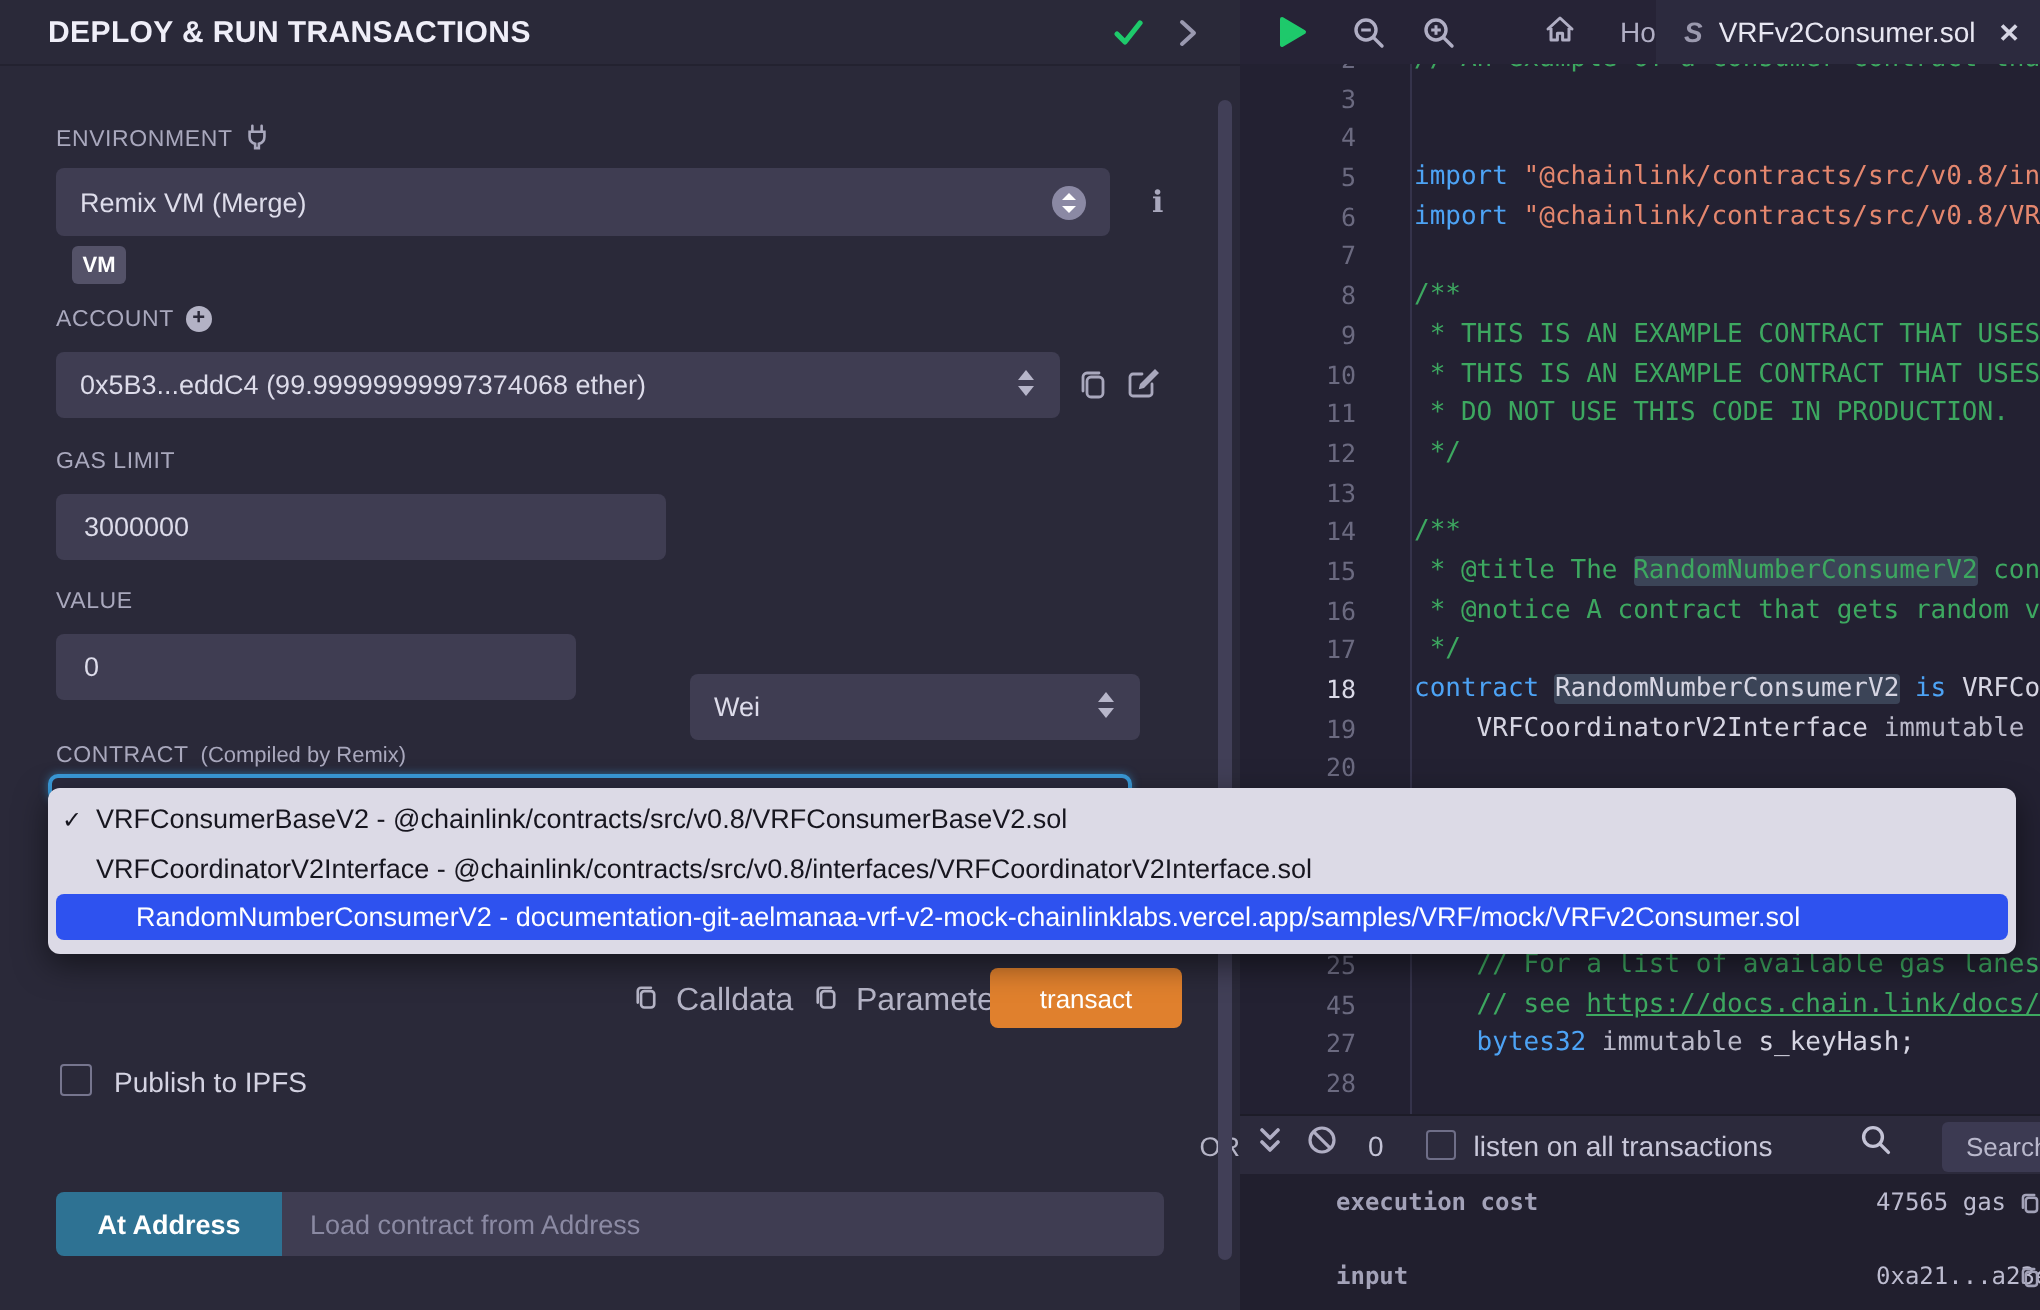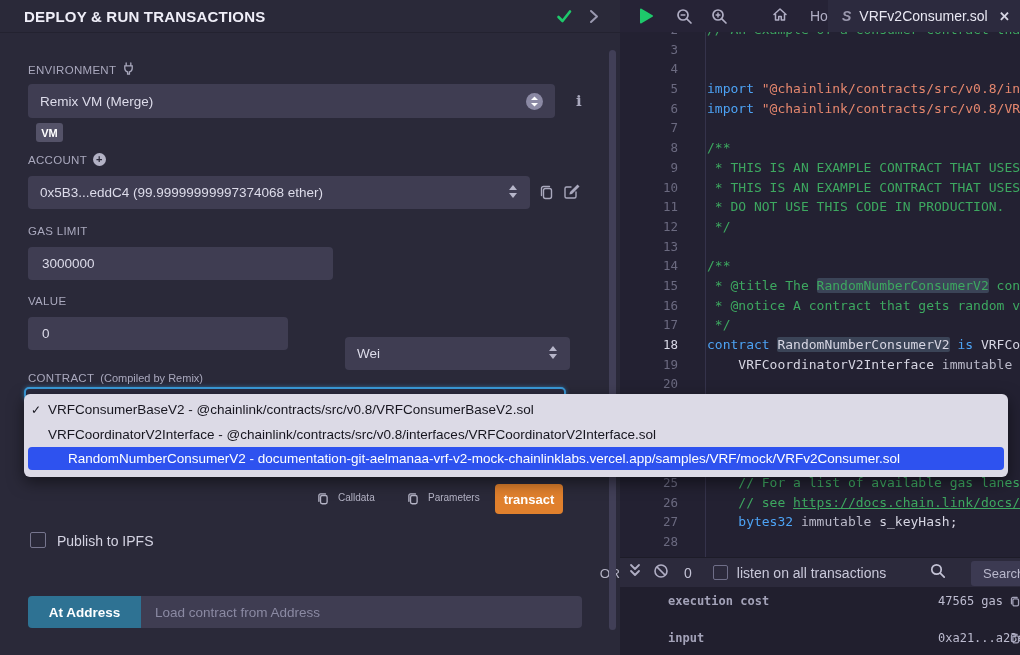--- a/index.html
+++ b/index.html
@@ -22,23 +22,23 @@
   .inp input::placeholder{color:#8b8aa3;}
   .badge-vm{left:36px;top:123px;width:27px;height:19px;background:#545268;border-radius:3px;
             color:#fff;font-size:11px;font-weight:700;display:flex;align-items:center;justify-content:center;}
   .stepper{margin-left:auto;flex:none;}
   .circle-stepper{margin-left:auto;width:17px;height:17px;border-radius:50%;background:#8b89a4;
                   display:flex;align-items:center;justify-content:center;flex:none;}
   .icon{color:#a9a8bd;}
   .info-i{font-family:"DejaVu Serif",serif;font-weight:700;font-size:15px;color:#a9a8bd;}
   .plus-circle{width:13px;height:13px;border-radius:50%;background:#b3b2c5;color:#2a2939;
                font-size:11px;font-weight:700;display:inline-flex;align-items:center;justify-content:center;line-height:1;}
-  .action-label{font-size:10px;color:#b5b4c6;}
-  .btn-transact{left:495px;top:484px;width:68px;height:30px;background:#e0802d;border-radius:4px;
-                color:#fff;font-size:13px;font-weight:700;display:flex;align-items:center;justify-content:center;cursor:pointer;}
+  .action-label{font-size:16px;color:#b5b4c6;}
+  .btn-transact{left:495px;top:484px;width:96px;height:30px;background:#e0802d;border-radius:4px;
+                color:#fff;font-size:13px;font-weight:400;display:flex;align-items:center;justify-content:center;cursor:pointer;}
   .checkbox{width:16px;height:16px;border:1px solid #76758e;border-radius:2px;background:transparent;}
   .publish-label{font-size:14px;color:#d4d3e2;}
   .or-label{left:0;top:566px;width:620px;text-align:right;font-size:13.5px;color:#b5b4c6;}
   .btn-ataddress{left:28px;top:596px;width:113px;height:32px;background:#2e7293;border-radius:4px 0 0 4px;
                  color:#fff;font-size:13.5px;font-weight:700;display:flex;align-items:center;justify-content:center;cursor:pointer;}
   .ataddr-input{left:141px;top:596px;width:441px;height:32px;border-radius:0 4px 4px 0;}
   .panel-scrollbar{left:609px;top:50px;width:7px;height:580px;background:#413f57;border-radius:4px;}
 
   
   .select-focused{left:24px;top:387px;width:542px;height:14px;background:#2b2a3e;
@@ -272,21 +272,21 @@
         <div class="code-line"><span class="gutter">16</span><span class="codetext"><span class="sc"> * @notice A contract that gets random values from Chainlink VRF V2</span></span></div>
         <div class="code-line"><span class="gutter">17</span><span class="codetext"><span class="sc"> */</span></span></div>
         <div class="code-line"><span class="gutter active">18</span><span class="codetext"><span class="sk">contract </span><span class="st hl">RandomNumberConsumerV2</span><span class="sk"> is </span><span class="st">VRFConsumerBaseV2 {</span></span></div>
         <div class="code-line"><span class="gutter">19</span><span class="codetext"><span class="st">    VRFCoordinatorV2Interface </span><span class="sd">immutable</span><span class="st"> COORDINATOR;</span></span></div>
         <div class="code-line"><span class="gutter">20</span><span class="codetext"></span></div>
         <div class="code-line"><span class="gutter">21</span><span class="codetext"></span></div>
         <div class="code-line"><span class="gutter">22</span><span class="codetext"></span></div>
         <div class="code-line"><span class="gutter">23</span><span class="codetext"></span></div>
         <div class="code-line"><span class="gutter">24</span><span class="codetext"></span></div>
         <div class="code-line"><span class="gutter">25</span><span class="codetext"><span class="sc">    // For a list of available gas lanes on each network,</span></span></div>
-        <div class="code-line"><span class="gutter">26</span><span class="codetext"><span class="sc">    // see </span><span class="sc u">https://docs.chain.link/docs/vrf-contracts/#configurations</span></span></div>
+        <div class="code-line"><span class="gutter">45</span><span class="codetext"><span class="sc">    // see </span><span class="sc u">https://docs.chain.link/docs/vrf-contracts/#configurations</span></span></div>
         <div class="code-line"><span class="gutter">27</span><span class="codetext"><span class="sk">    bytes32 </span><span class="sd">immutable</span><span class="st"> s_keyHash;</span></span></div>
         <div class="code-line"><span class="gutter">28</span><span class="codetext"></span></div>
       </div>
   </div>
 
   <div class="abs term-bar">
     <span style="margin-left:8px;">
       <svg width="14" height="15" viewBox="0 0 14 15">
           <polyline points="3,2 7,6 11,2" fill="none" stroke="#b0aec4" stroke-width="1.8" stroke-linecap="round" stroke-linejoin="round"></polyline>
           <polyline points="3,8 7,12 11,8" fill="none" stroke="#b0aec4" stroke-width="1.8" stroke-linecap="round" stroke-linejoin="round"></polyline>

